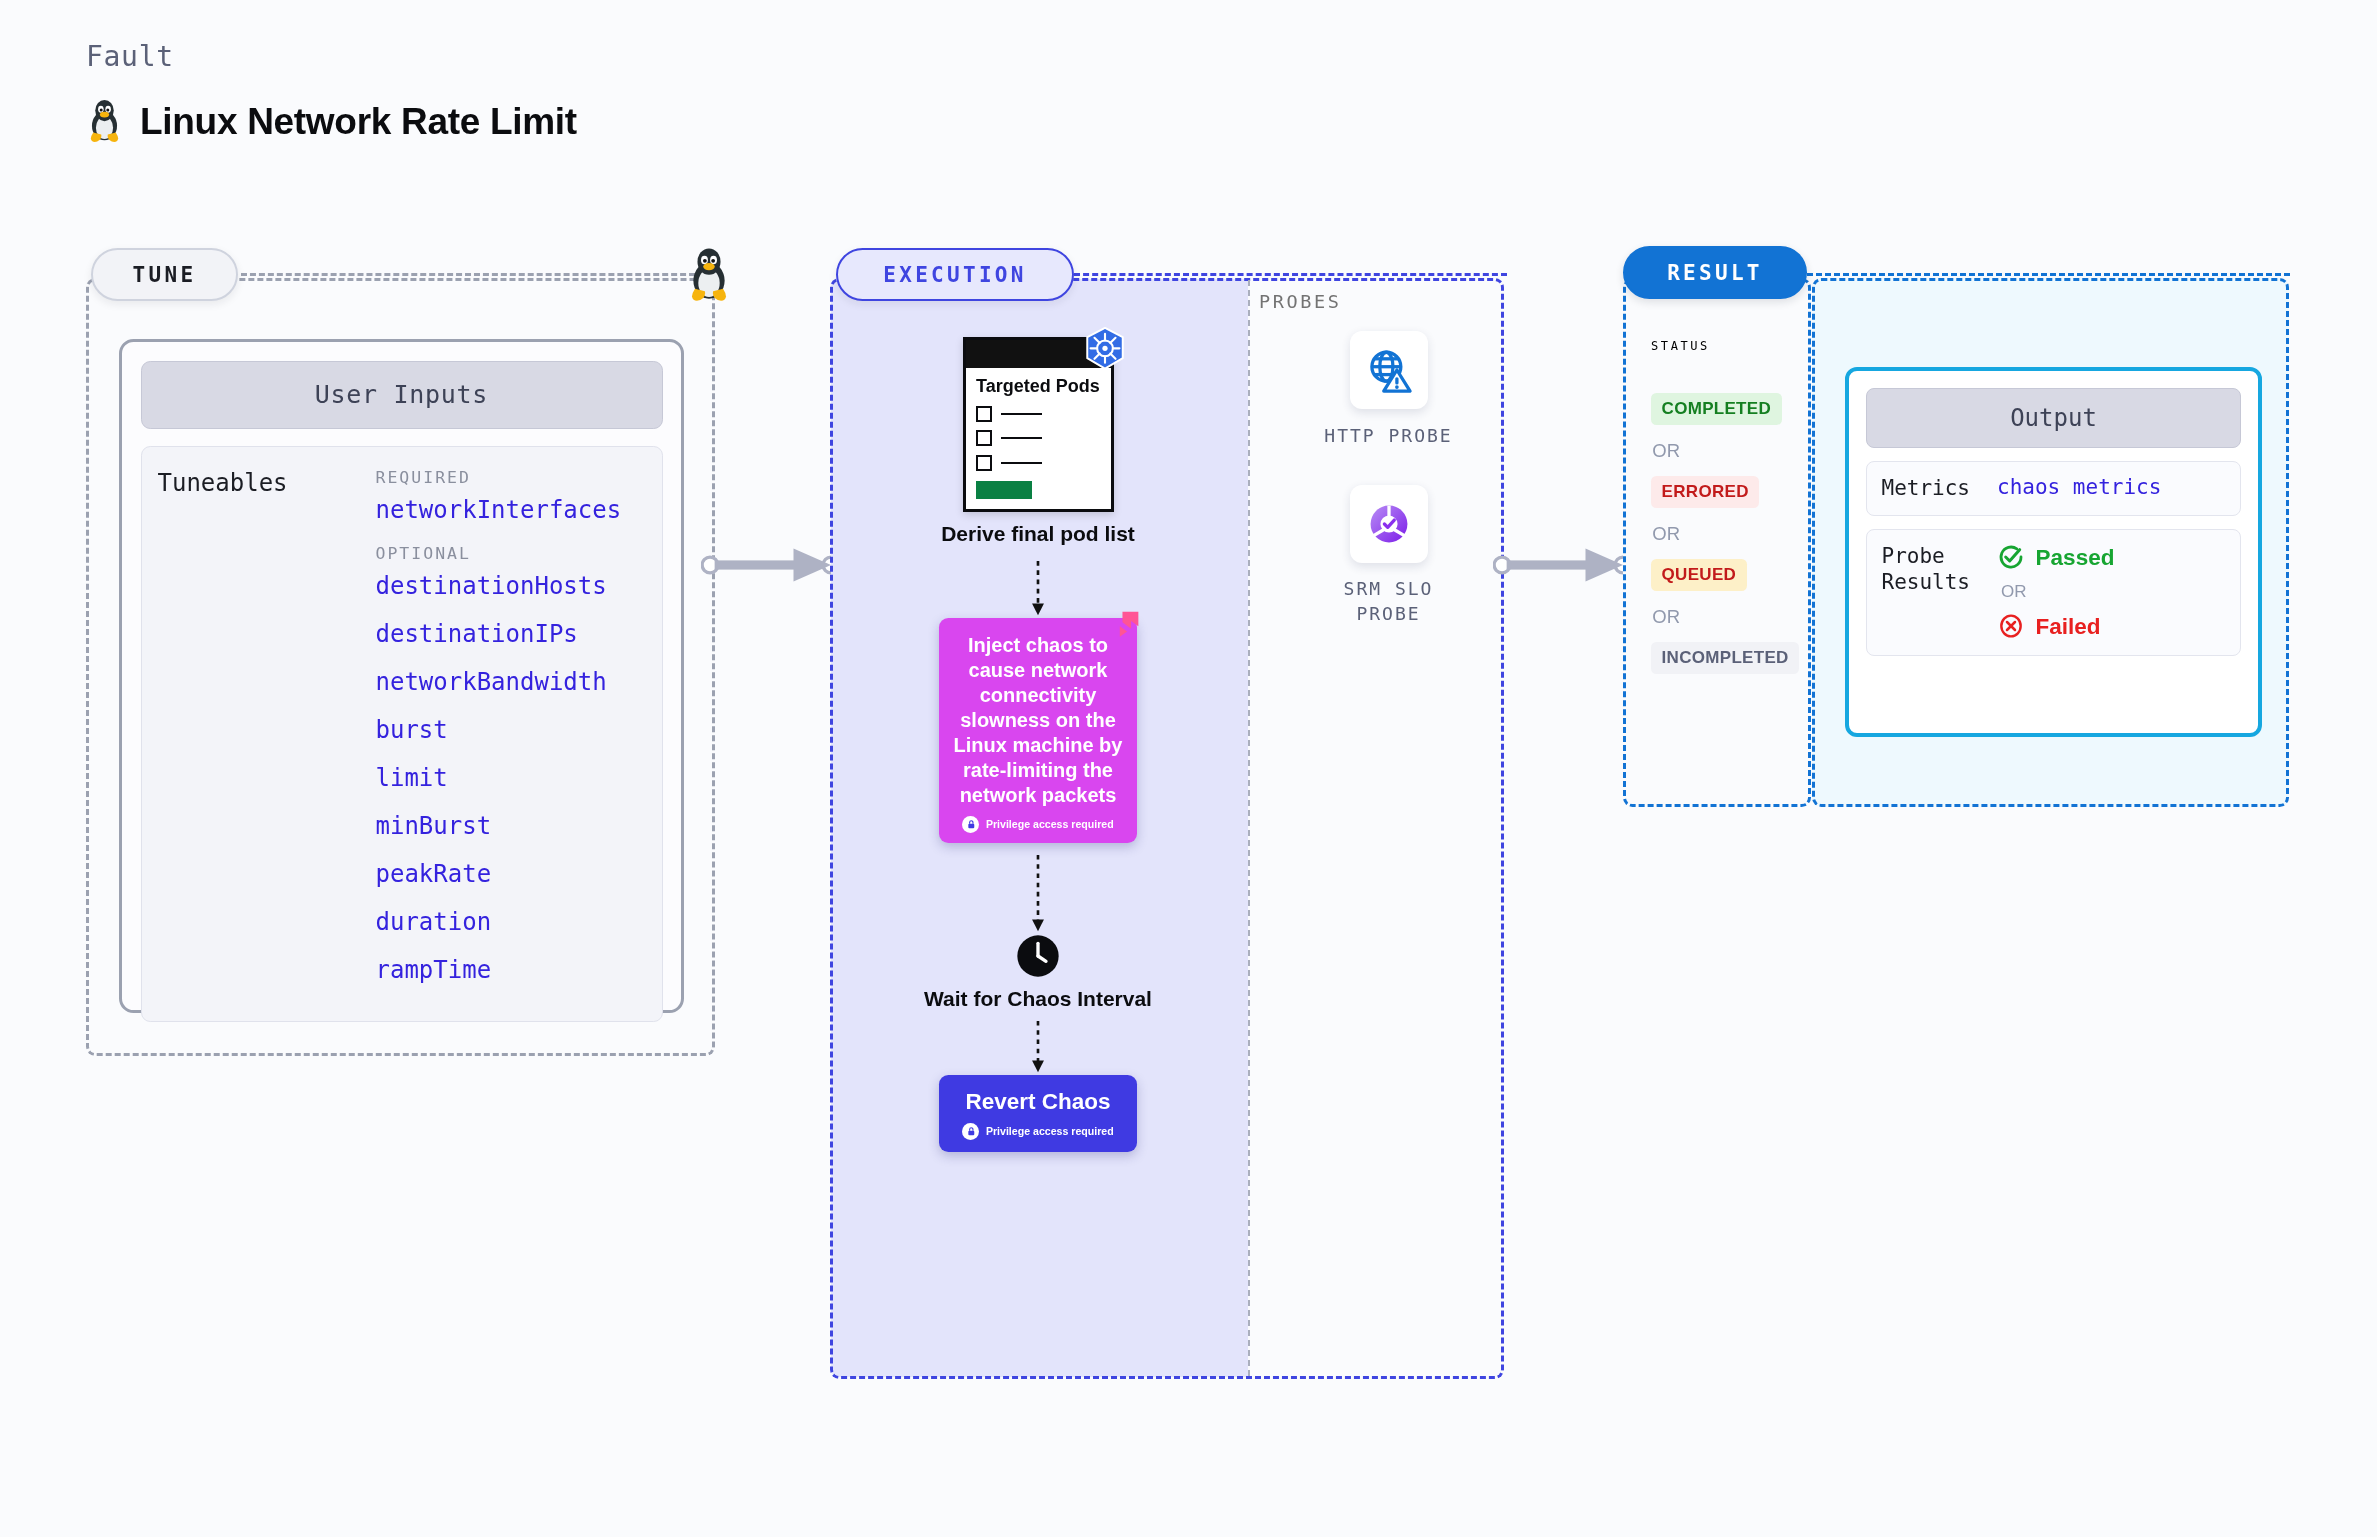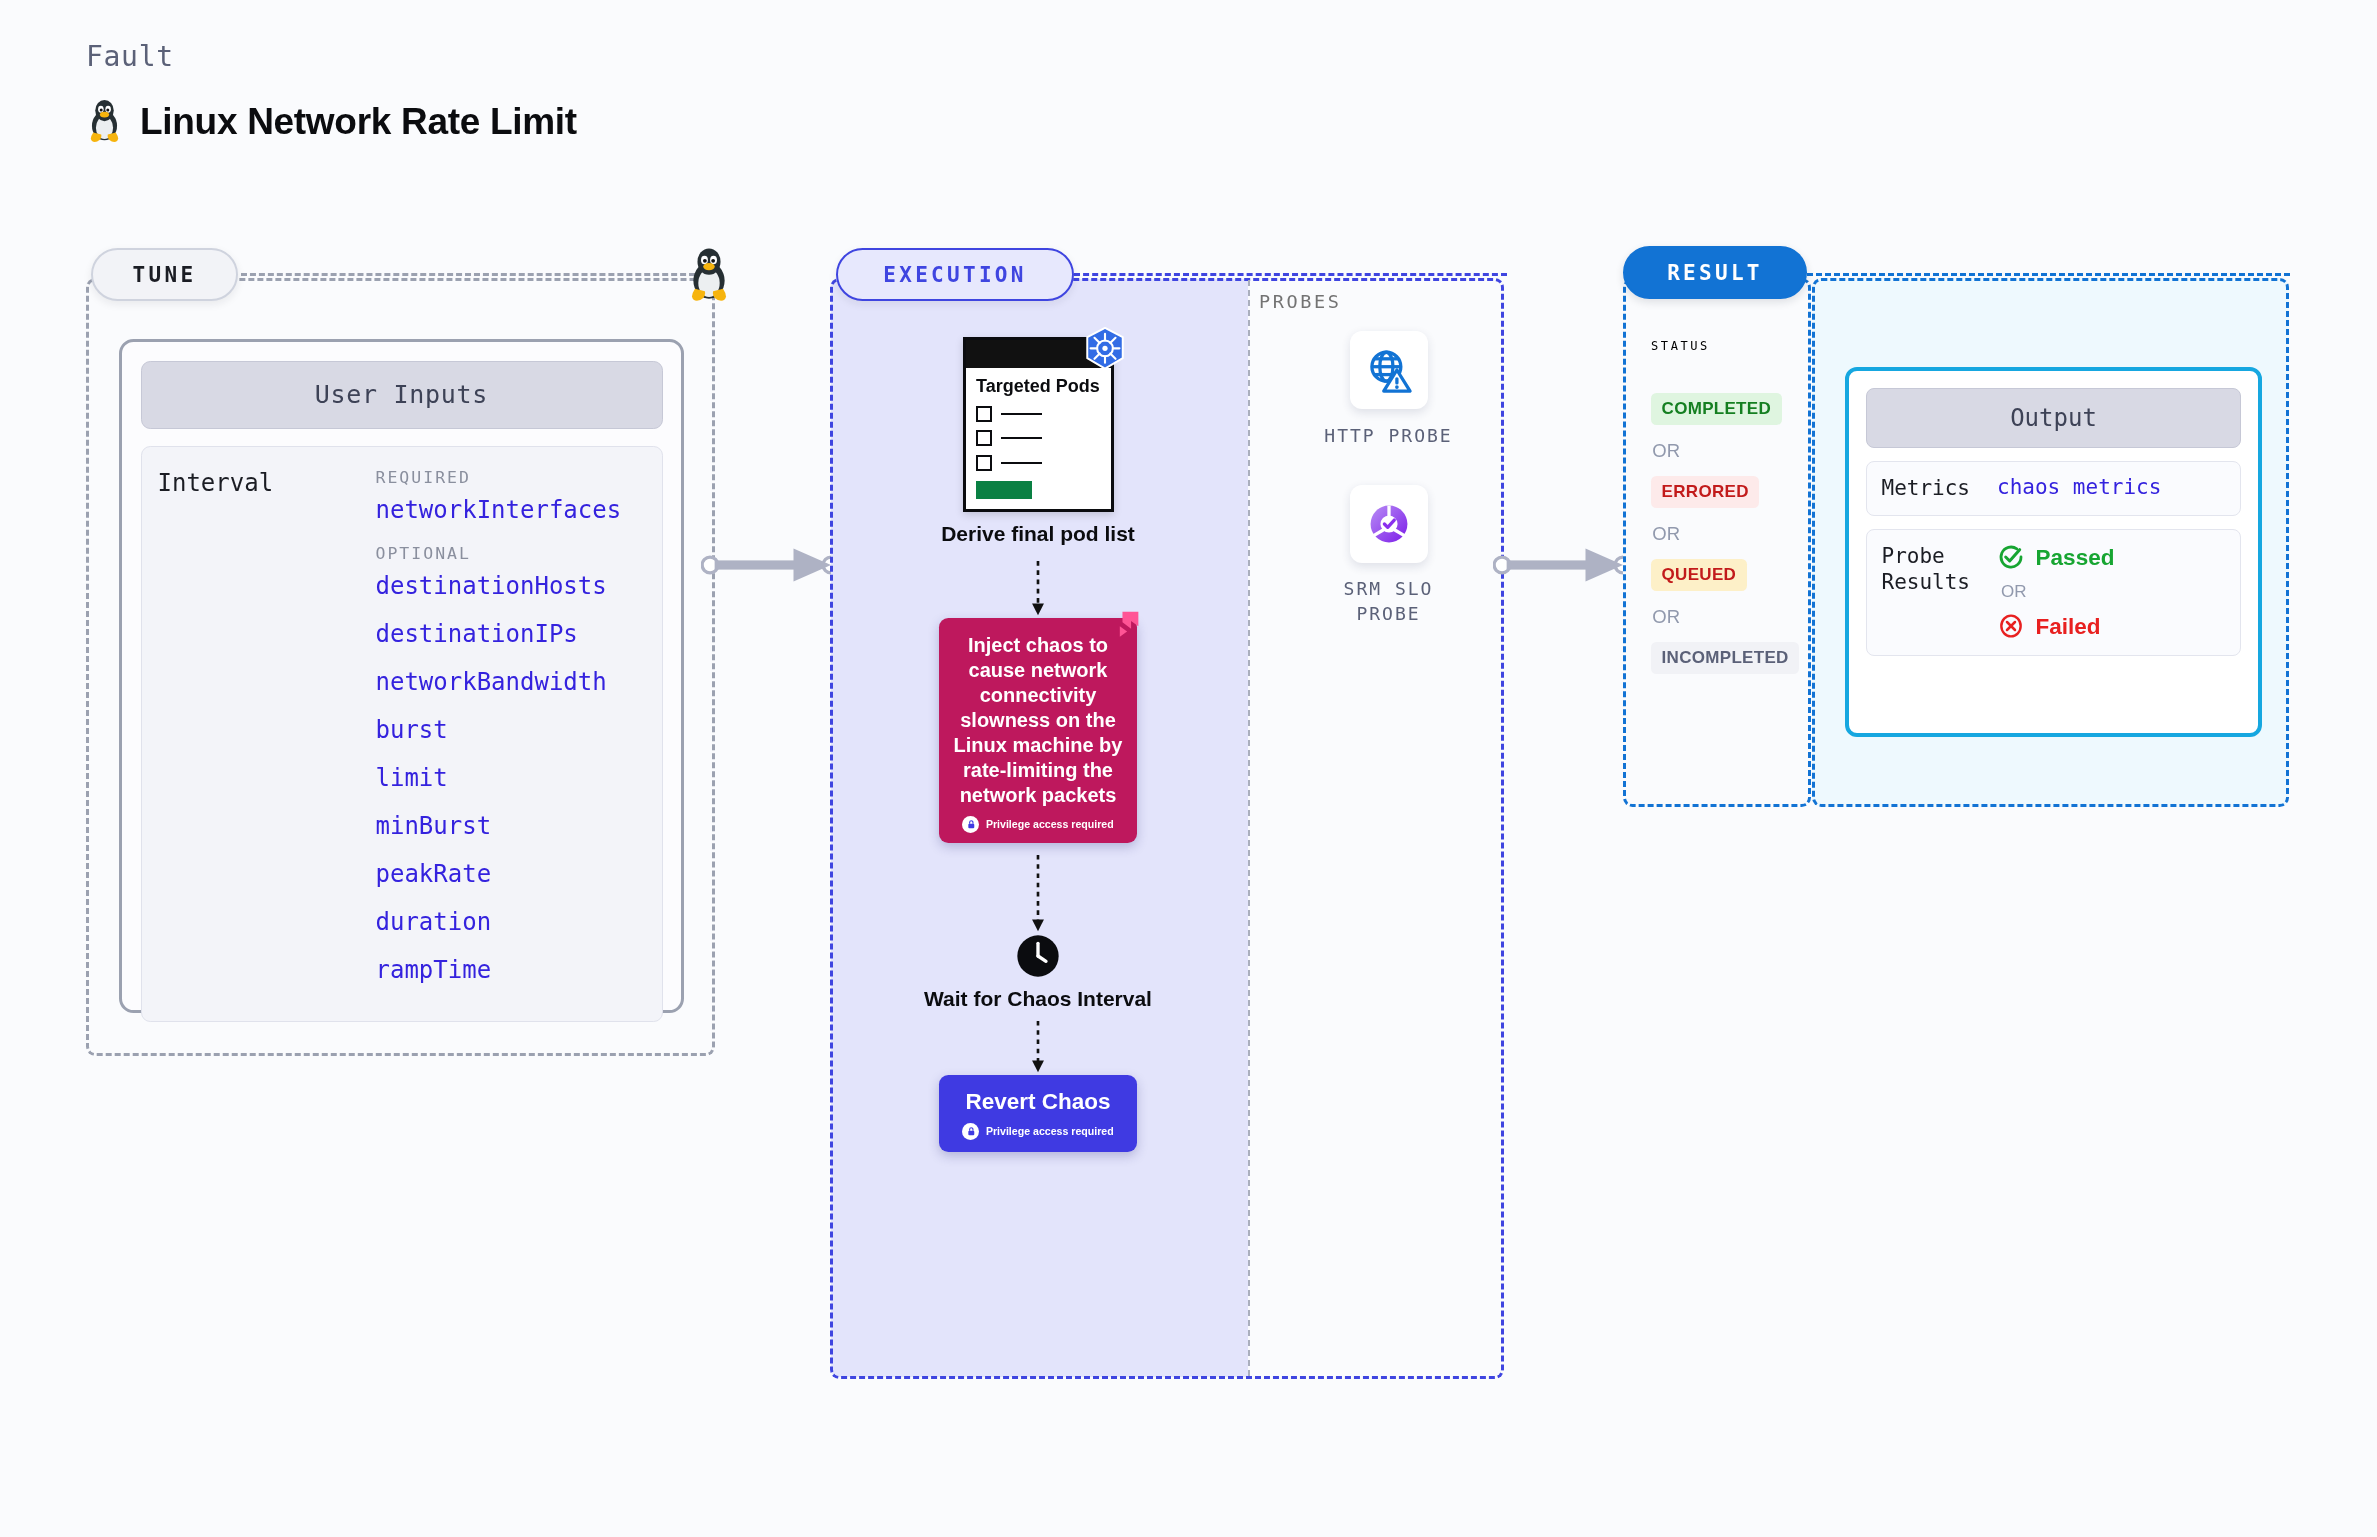--- a/index.html
+++ b/index.html
@@ -139,21 +139,21 @@
   }
   .pod-row { display: flex; align-items: center; gap: 9.3px; margin-top: 8.6px; }
   .pod-check { width: 16px; height: 16px; border: 2px solid #0b0c0f; box-sizing: border-box; }
   .pod-line { width: 41px; height: 2px; background: #0b0c0f; }
   #pods-greenbar { width: 56px; height: 18px; background: #0a8043; margin-top: 10px; }
   #k8s-badge { position: absolute; right: -17px; top: -14.5px; width: 46px; height: 46px; }
 
   
   #chaos-block {
     position: relative; width: 198px; margin: 0 auto;
-    background: #be185d; border-radius: 9.3px; padding: 14.5px 12px 10.6px 12px;
+    background: #d946ef; border-radius: 9.3px; padding: 14.5px 12px 10.6px 12px;
     box-sizing: border-box; box-shadow: 0 4px 10.6px rgba(40,40,120,.25);
   }
   #chaos-text {
     color: #fff; font-size: 20px; font-weight: bold; text-align: center;
     line-height: 1.25;
   }
   .priv-row { display: flex; align-items: center; justify-content: center; gap: 6.6px; margin-top: 8px; }
   .priv-text { color: #fff; font-size: 10.6px; font-weight: bold; }
   .lock-badge {
     width: 17px; height: 17px; border-radius: 50%; background: #fff;
@@ -287,21 +287,21 @@
     <circle cx="33" cy="18" r="2.3" fill="#111"></circle>
     <ellipse cx="28" cy="25" rx="7" ry="4.4" fill="#f6b40e"></ellipse>
     <path d="M11 52 q-6 9 -2 13 q5 4 12 -2 q3 -3 2 -8z" fill="#f6b40e"></path>
     <path d="M45 52 q6 9 2 13 q-5 4 -12 -2 q-3 -3 -2 -8z" fill="#f6b40e"></path>
   </svg>
 </div>
 
 <div id="user-inputs-card" class="card-outer">
   <div class="card-header-bar">User Inputs</div>
   <div class="card-body">
-    <div id="tuneables-label">Interval</div>
+    <div id="tuneables-label">Tuneables</div>
     <div id="tuneables-list">
       <div class="group-label">REQUIRED</div>
       <div class="tuneable">networkInterfaces</div>
       <div class="group-label second">OPTIONAL</div>
       <div class="tuneable">destinationHosts</div>
       <div class="tuneable">destinationIPs</div>
       <div class="tuneable">networkBandwidth</div>
       <div class="tuneable">burst</div>
       <div class="tuneable">limit</div>
       <div class="tuneable">minBurst</div>

